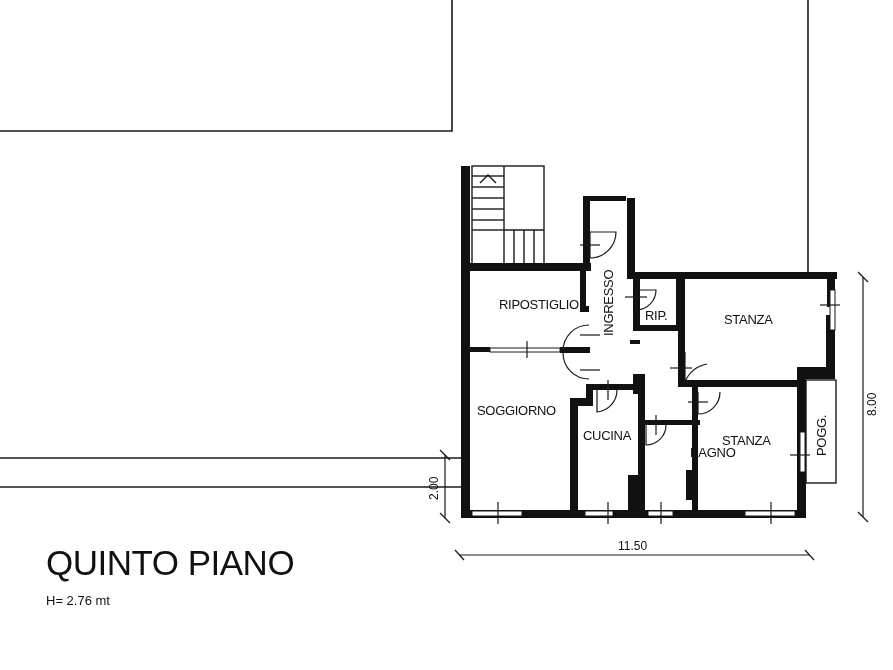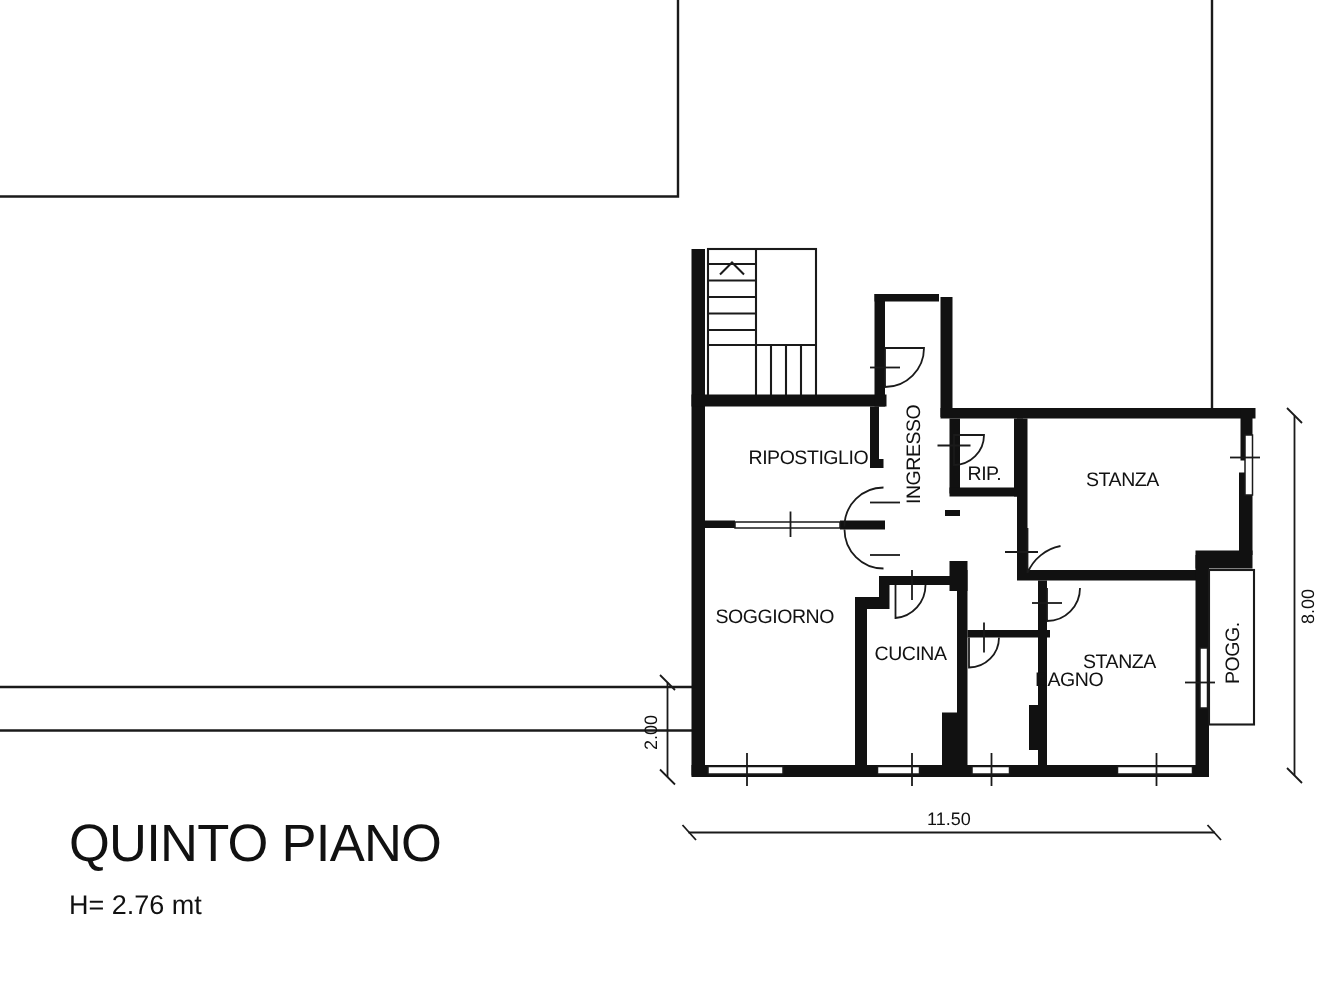--- a/index.html
+++ b/index.html
@@ -2,21 +2,21 @@
 <html><head>
 <meta charset="utf-8">
 <style>
   html, body { margin: 0; padding: 0; background: #ffffff; }
   body { width: 893px; height: 670px; position: relative; overflow: hidden; font-family: "Liberation Sans", sans-serif; }
   svg.plan { position: absolute; left: 0; top: 0; }
   .lbl { position: absolute; color: #111; font-family: "Liberation Sans", sans-serif; white-space: nowrap; line-height: 1; }
   .room { font-size: 13px; letter-spacing: -0.3px; }
   .vert { transform-origin: left top; transform: rotate(-90deg); }
   .title { font-size: 35px; letter-spacing: -0.5px; }
-  .sub { font-size: 18px; }
+  .sub { font-size: 13px; }
   .dim { font-size: 12px; }
 </style>
 </head>
 <body>
 
 <svg class="plan" width="893" height="670" viewBox="0 0 893 670" xmlns="http://www.w3.org/2000/svg">
   <g fill="none" stroke="#1a1a1a" stroke-width="1.6">
 
     <polyline points="0,131 452,131 452,0"></polyline>
 

